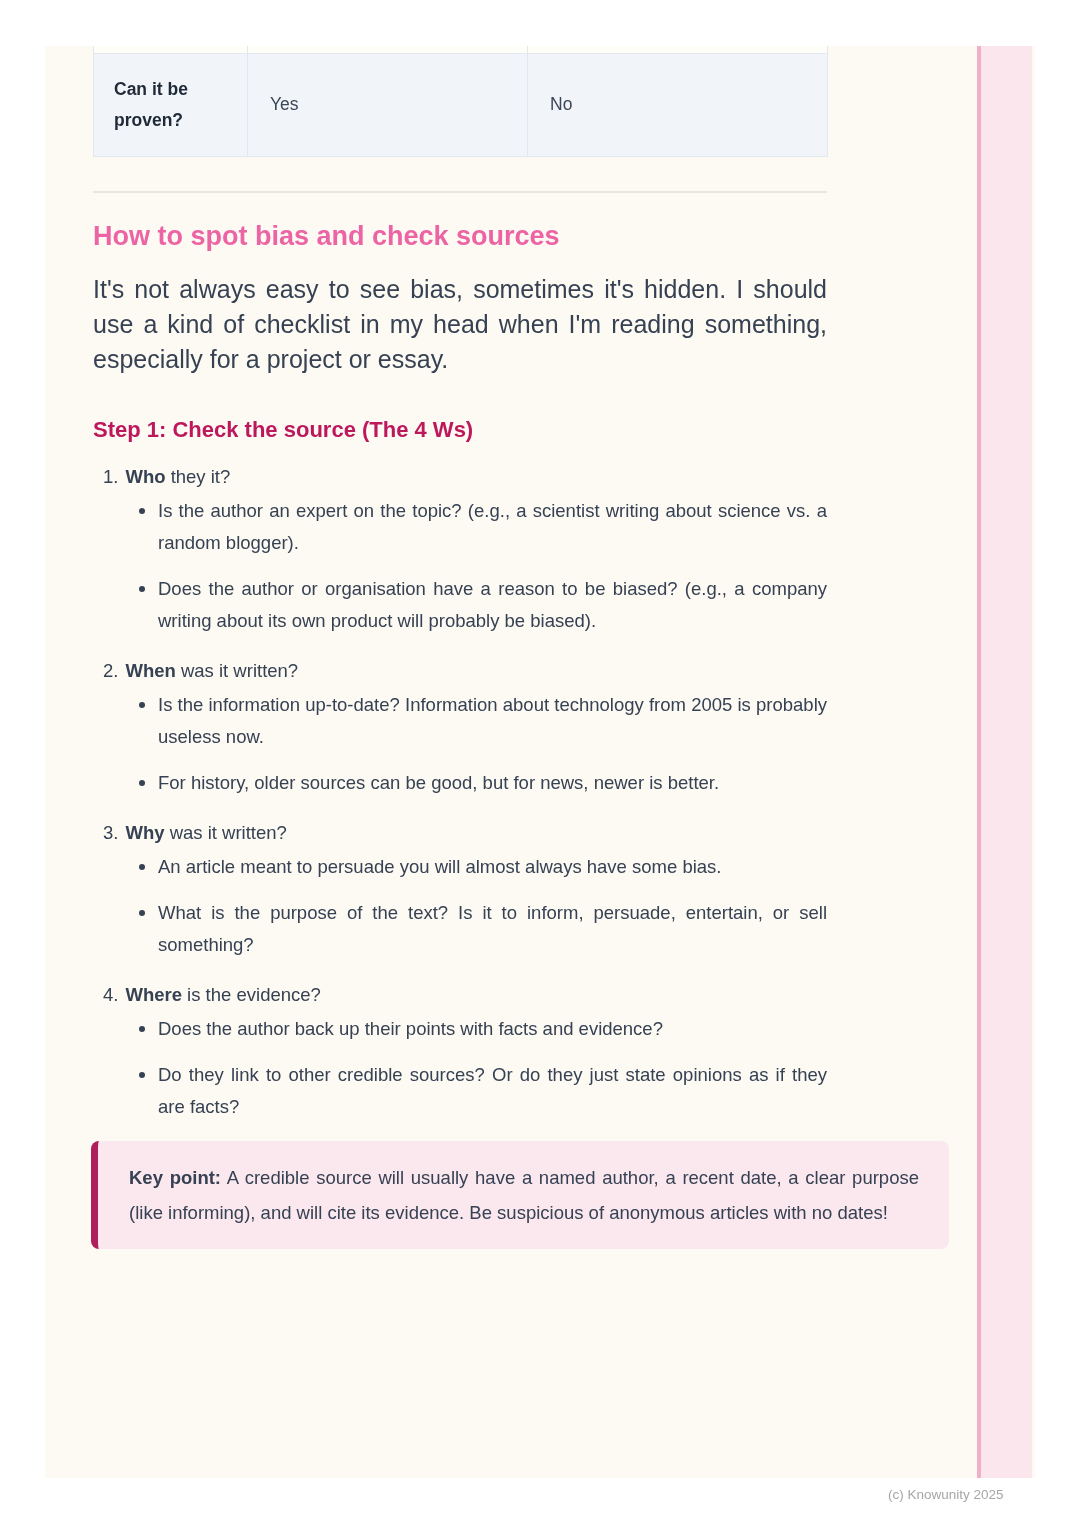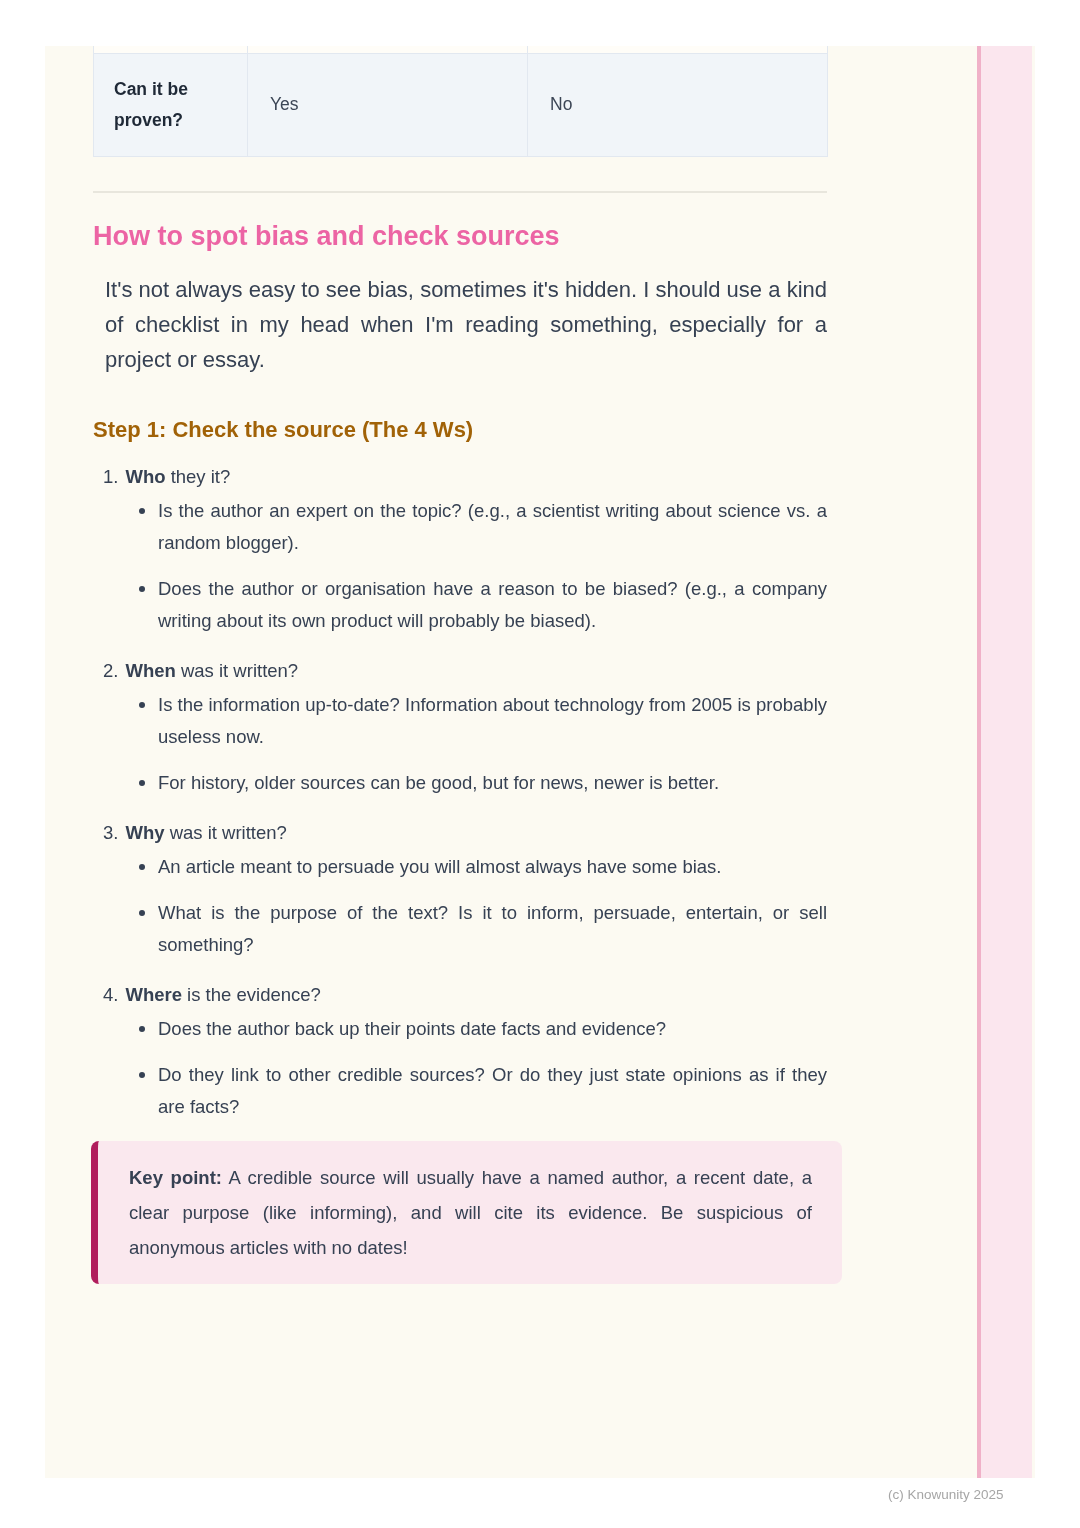--- a/index.html
+++ b/index.html
@@ -42,28 +42,28 @@
   }
 
   .divider { height:2px; width:734px; background:#e8e6dd; border:none; margin:34px 0 0 0; }
 
   h2.section-heading {
     margin:26px 0 0 0;
     font-size:27px; line-height:34px;
     color:#ec64a4; font-weight:bold;
   }
   p.intro {
-    margin:19px 0 0 12px;
-    font-size:22px; line-height:35px;
+    margin:19px 0 0 0;
+    font-size:25px; line-height:35px;
     color:#364153; text-align:justify;
   }
   h3.step-heading {
     margin:38px 0 0 0;
     font-size:22px; line-height:30px;
-    color:#a16207; font-weight:bold;
+    color:#be185d; font-weight:bold;
   }
 
   .checklist { margin-top:16px; }
   .check-item { margin-bottom:18px; }
   .item-head {
     font-size:18.5px; line-height:32px; color:#364153;
     padding-left:10px; margin-bottom:2px;
   }
   .item-head .num { margin-right:7px; }
   .item-head strong { font-weight:bold; }
@@ -74,21 +74,21 @@
     text-align:justify;
   }
   .dot {
     position:absolute; left:46px; top:13px;
     width:6px; height:6px; border-radius:50%;
     background:#364153;
   }
 
   .keypoint {
     margin:6px 0 0 -2px;
-    width:751px;
+    width:858px;
     background:#fae8ee;
     border-left:7px solid #b01d5c;
     border-radius:8px;
     padding:19px 30px 19px 31px;
     font-size:18.5px; line-height:35px; color:#364153;
     text-align:justify;
   }
   .keypoint strong { font-weight:bold; }
 
   .footer-copyright {
@@ -155,21 +155,21 @@
           <span class="num">3.</span><strong>Why</strong><span> was it written?</span>
         </div>
         <div class="bullet"><span class="dot"></span><span>An article meant to persuade you will almost always have some bias.</span></div>
         <div class="bullet"><span class="dot"></span><span>What is the purpose of the text? Is it to inform, persuade, entertain, or sell something?</span></div>
       </div>
 
       <div class="check-item">
         <div class="item-head">
           <span class="num">4.</span><strong>Where</strong><span> is the evidence?</span>
         </div>
-        <div class="bullet"><span class="dot"></span><span>Does the author back up their points date facts and evidence?</span></div>
+        <div class="bullet"><span class="dot"></span><span>Does the author back up their points with facts and evidence?</span></div>
         <div class="bullet"><span class="dot"></span><span>Do they link to other credible sources? Or do they just state opinions as if they are facts?</span></div>
       </div>
 
     </div>
 
     <div class="keypoint">
       <strong>Key point:</strong><span> A credible source will usually have a named author, a recent date, a clear purpose (like informing), and will cite its evidence. Be suspicious of anonymous articles with no dates!</span>
     </div>
 
   </div>

